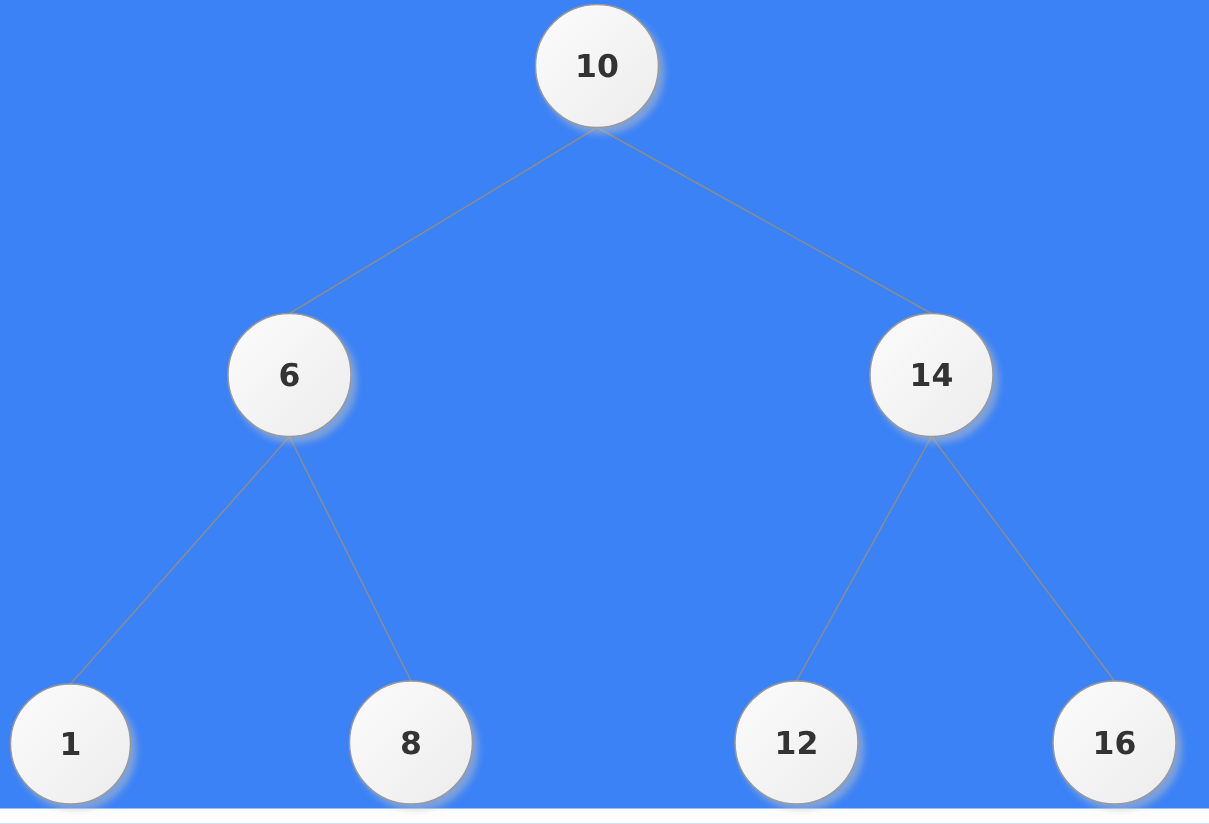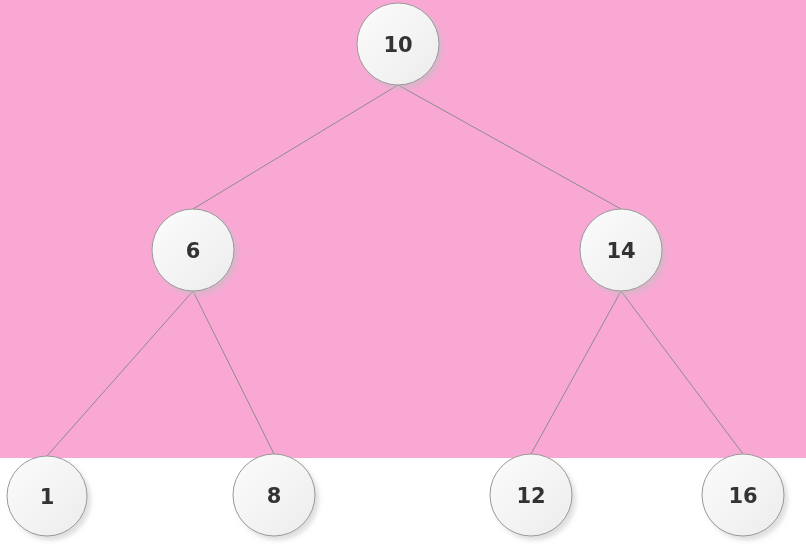--- a/index.html
+++ b/index.html
@@ -7,22 +7,22 @@
     padding: 0;
     background: #ffffff;
     width: 806px;
     height: 549px;
     overflow: hidden;
     font-family: "DejaVu Sans", "Liberation Sans", sans-serif;
   }
   #canvas {
     position: relative;
     width: 806px;
-    height: 458px;
-    background: #f9a8d4;
+    height: 539px;
+    background: #3b82f6;
   }
   svg { display: block; }
   .tree-edge {
     stroke-width: 1px;
     fill: none;
   }
   .node-circle {
     stroke-width: 1px;
   }
   .node-label {

